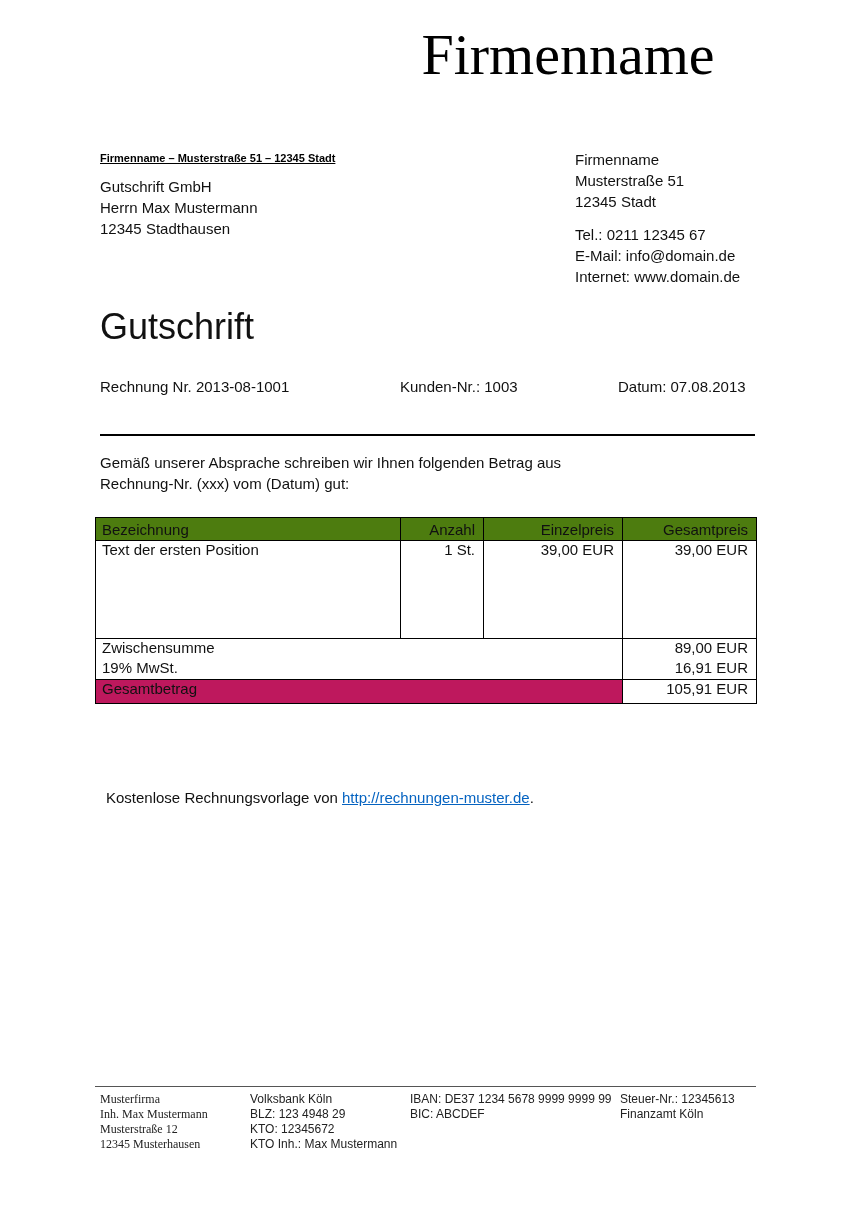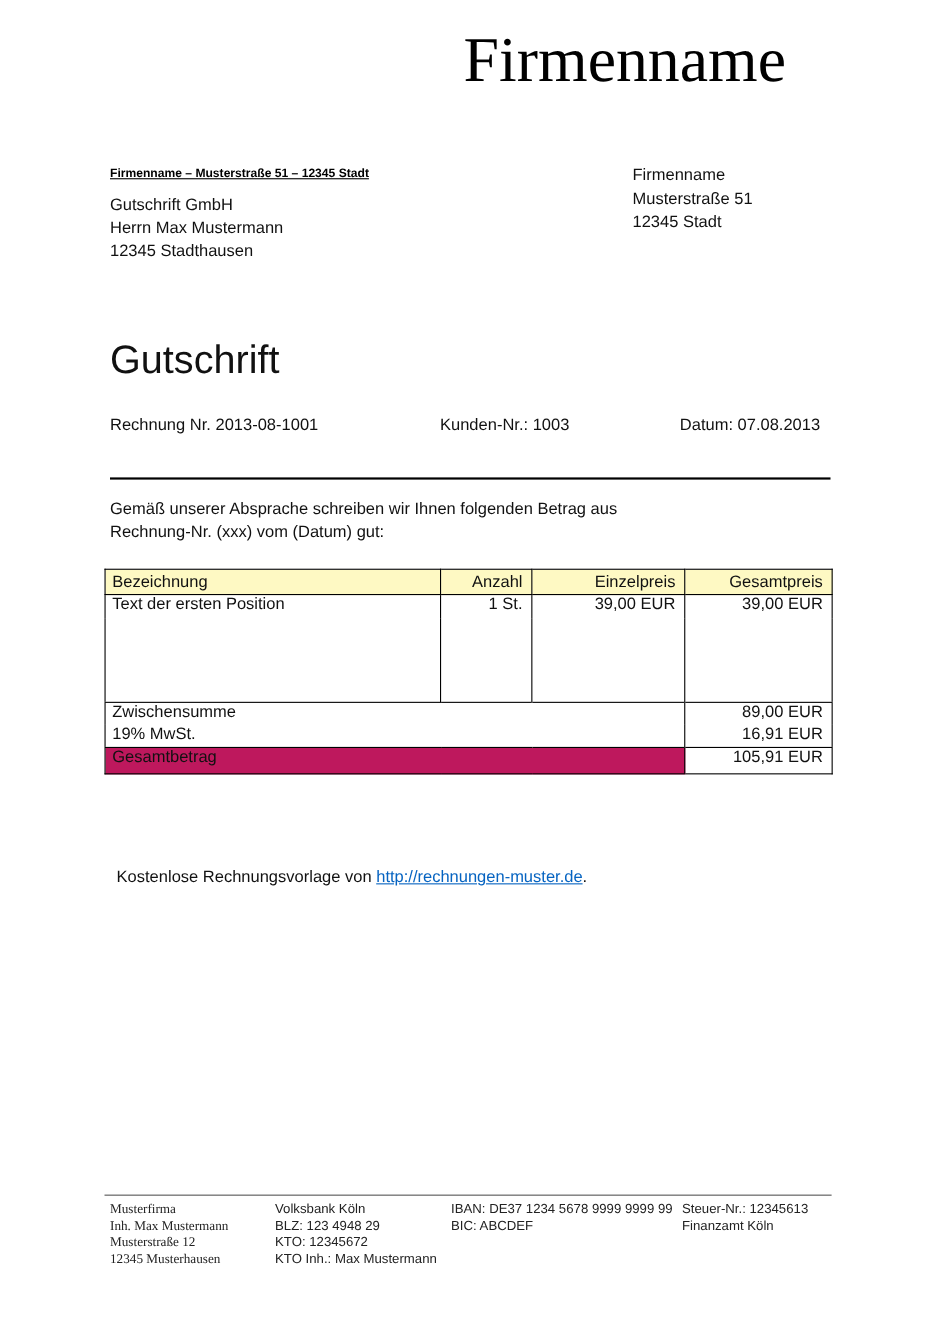--- a/index.html
+++ b/index.html
@@ -108,21 +108,21 @@
     font-size: 15px;
     color: #111111;
     border: 1px solid #000000;
   }
   table.items col.c-desc  { width: 305px; }
   table.items col.c-qty   { width: 83px;  }
   table.items col.c-unit  { width: 139px; }
   table.items col.c-total { width: 134px; }
 
   table.items th {
-    background: #fef9c3;
+    background: #4d7c0f;
     border: 1px solid #000000;
     font-weight: normal;
     height: 22px;
     padding: 0 8px 0 6px;
     text-align: right;
     white-space: nowrap;
   }
   table.items th.h-desc { text-align: left; }
 
   table.items td {
@@ -196,20 +196,25 @@
   <div class="recipient">
     <div>Gutschrift GmbH</div>
     <div>Herrn Max Mustermann</div>
     <div>12345 Stadthausen</div>
   </div>
 
   <div class="company-block">
     <div>Firmenname</div>
     <div>Musterstraße 51</div>
     <div>12345 Stadt</div>
+    <div class="contact">
+      <div>Tel.: 0211 12345 67</div>
+      <div>E-Mail: info@domain.de</div>
+      <div>Internet: www.domain.de</div>
+    </div>
   </div>
 
   <h2 class="doc-title">Gutschrift</h2>
 
   <div class="meta-row">
     <span class="meta-invoice">Rechnung Nr. 2013-08-1001</span>
     <span class="meta-customer">Kunden-Nr.: 1003</span>
     <span class="meta-date">Datum: 07.08.2013</span>
   </div>
 

